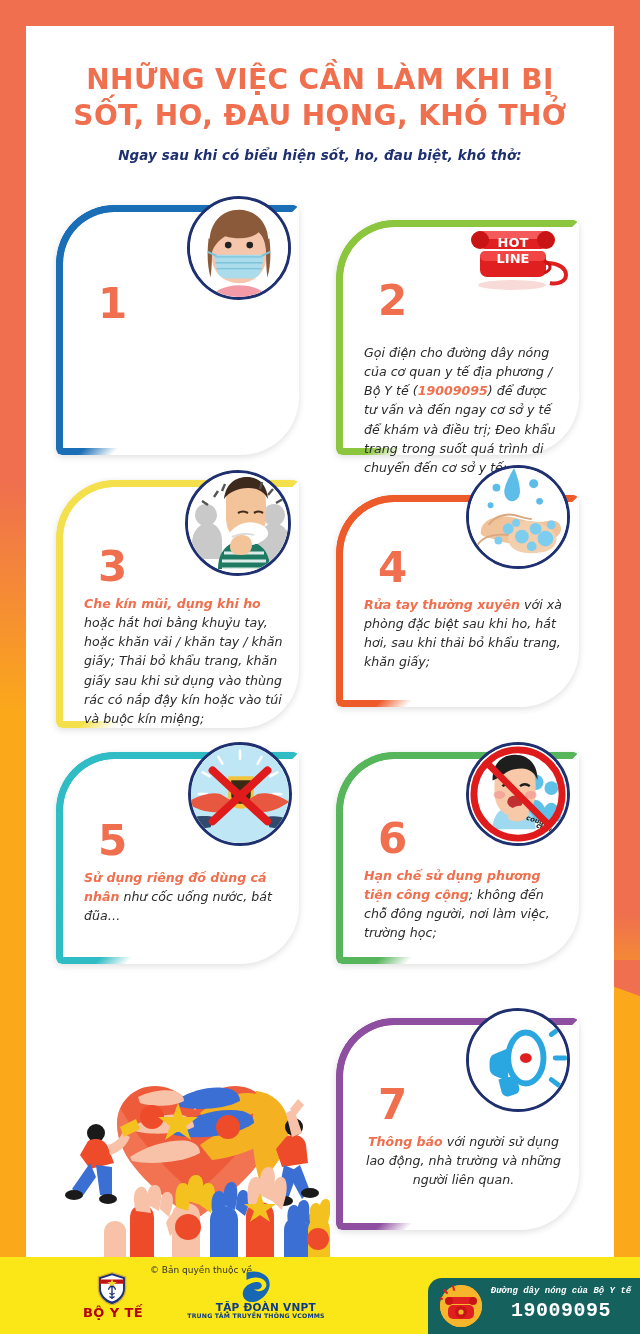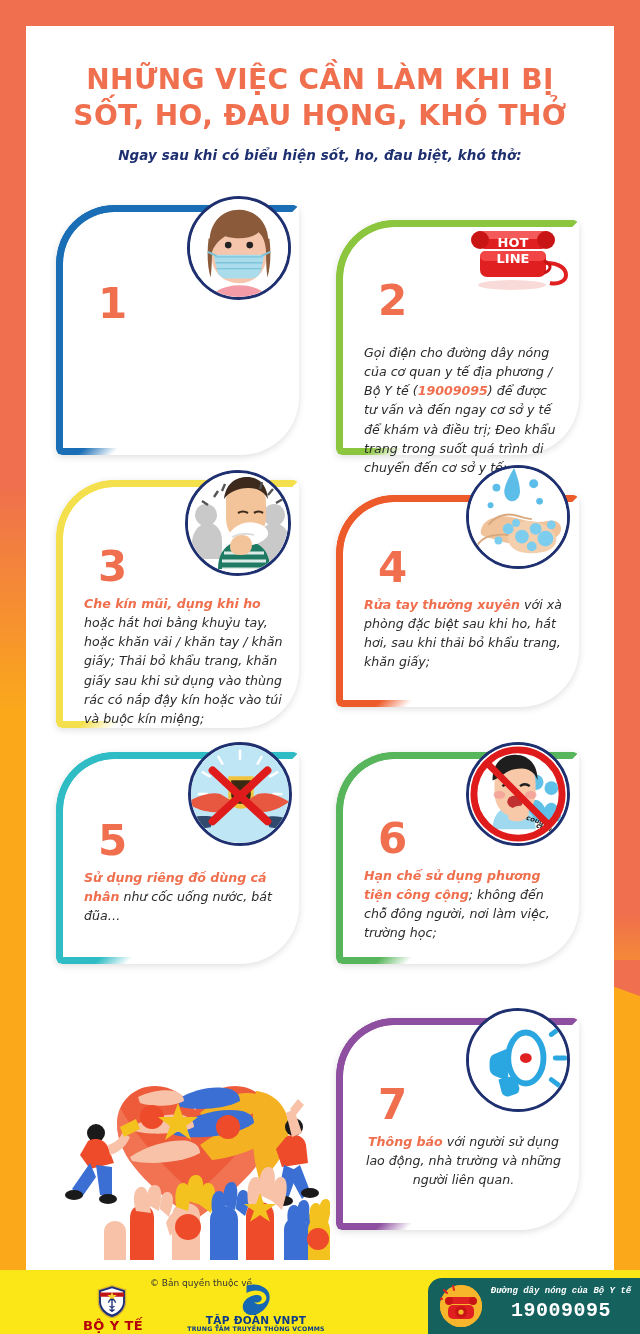--- a/index.html
+++ b/index.html
@@ -77,27 +77,27 @@
   .card-body b { color:#ef6f4e; font-weight:bold; font-style:italic; }
   .card-body .hot { color:#ef6f4e; font-weight:bold; }
 
   
   .bubble {
     position:absolute; border-radius:50%;
     border:3px solid #1f3070; background:#ffffff; overflow:hidden;
   }
 
   
-  .footer { position:absolute; left:0; bottom:0; width:640px; height:64px; background:#fbe717; }
+  .footer { position:absolute; left:0; bottom:0; width:640px; height:77px; background:#fbe717; }
   .f-copy { position:absolute; left:150px; top:8px; font-size:9px; color:#333; }
   .f-moh-logo { position:absolute; left:95px; top:14px; width:34px; height:34px; }
   .f-moh-text { position:absolute; left:82px; top:48px; width:62px; text-align:center;
                 color:#b3000b; font-weight:900; font-size:13px; letter-spacing:.4px; }
   .f-vnpt-logo { position:absolute; left:238px; top:12px; width:34px; height:34px; }
-  .f-vnpt-t1 { position:absolute; left:196px; top:44px; width:120px; text-align:center;
+  .f-vnpt-t1 { position:absolute; left:196px; top:44px; width:120px; text-align:right;
                color:#0a3a8b; font-weight:900; font-size:10.5px; letter-spacing:.3px; }
   .f-vnpt-t2 { position:absolute; left:186px; top:55px; width:140px; text-align:center;
                color:#0a3a8b; font-weight:bold; font-size:6.2px; letter-spacing:.2px; }
 
   .hotline-panel {
     position:absolute; right:0; bottom:0; width:212px; height:56px;
     background:#14615e; border-radius:14px 0 0 0;font-family:Liberation Mono, monospace;
   }
   .hot-circle { position:absolute; left:12px; top:7px; width:42px; height:42px; border-radius:50%; background:#f7b52b; }
   .hot-label { position:absolute; left:62px; top:8px; width:142px; text-align:center;

